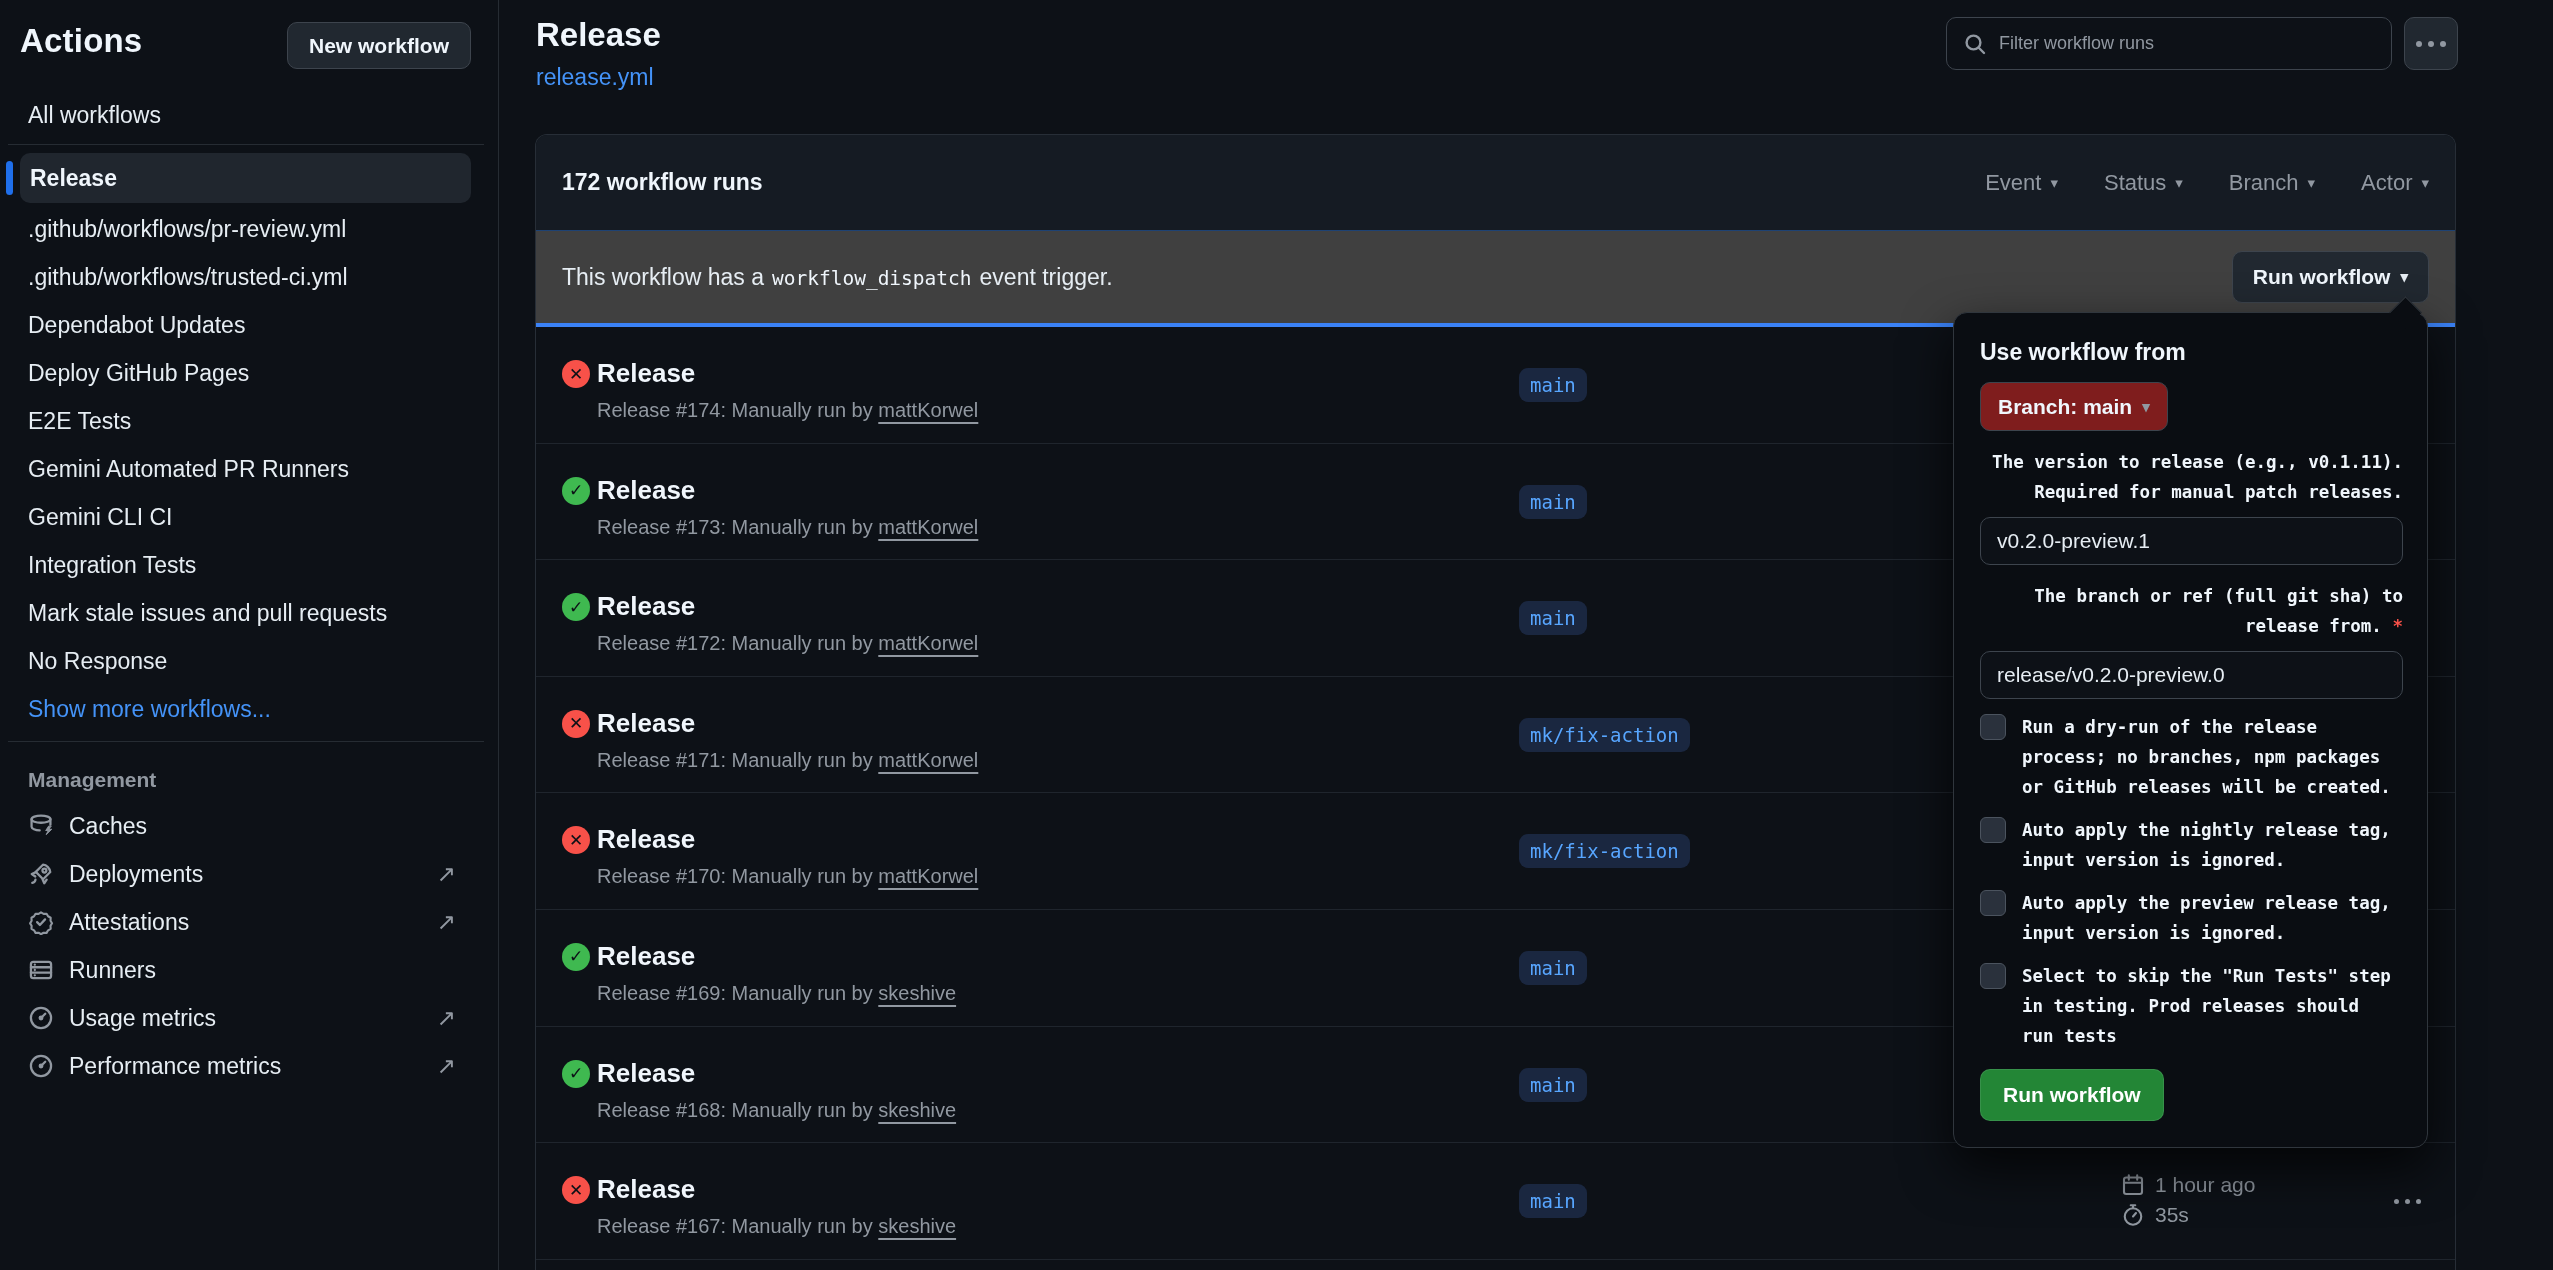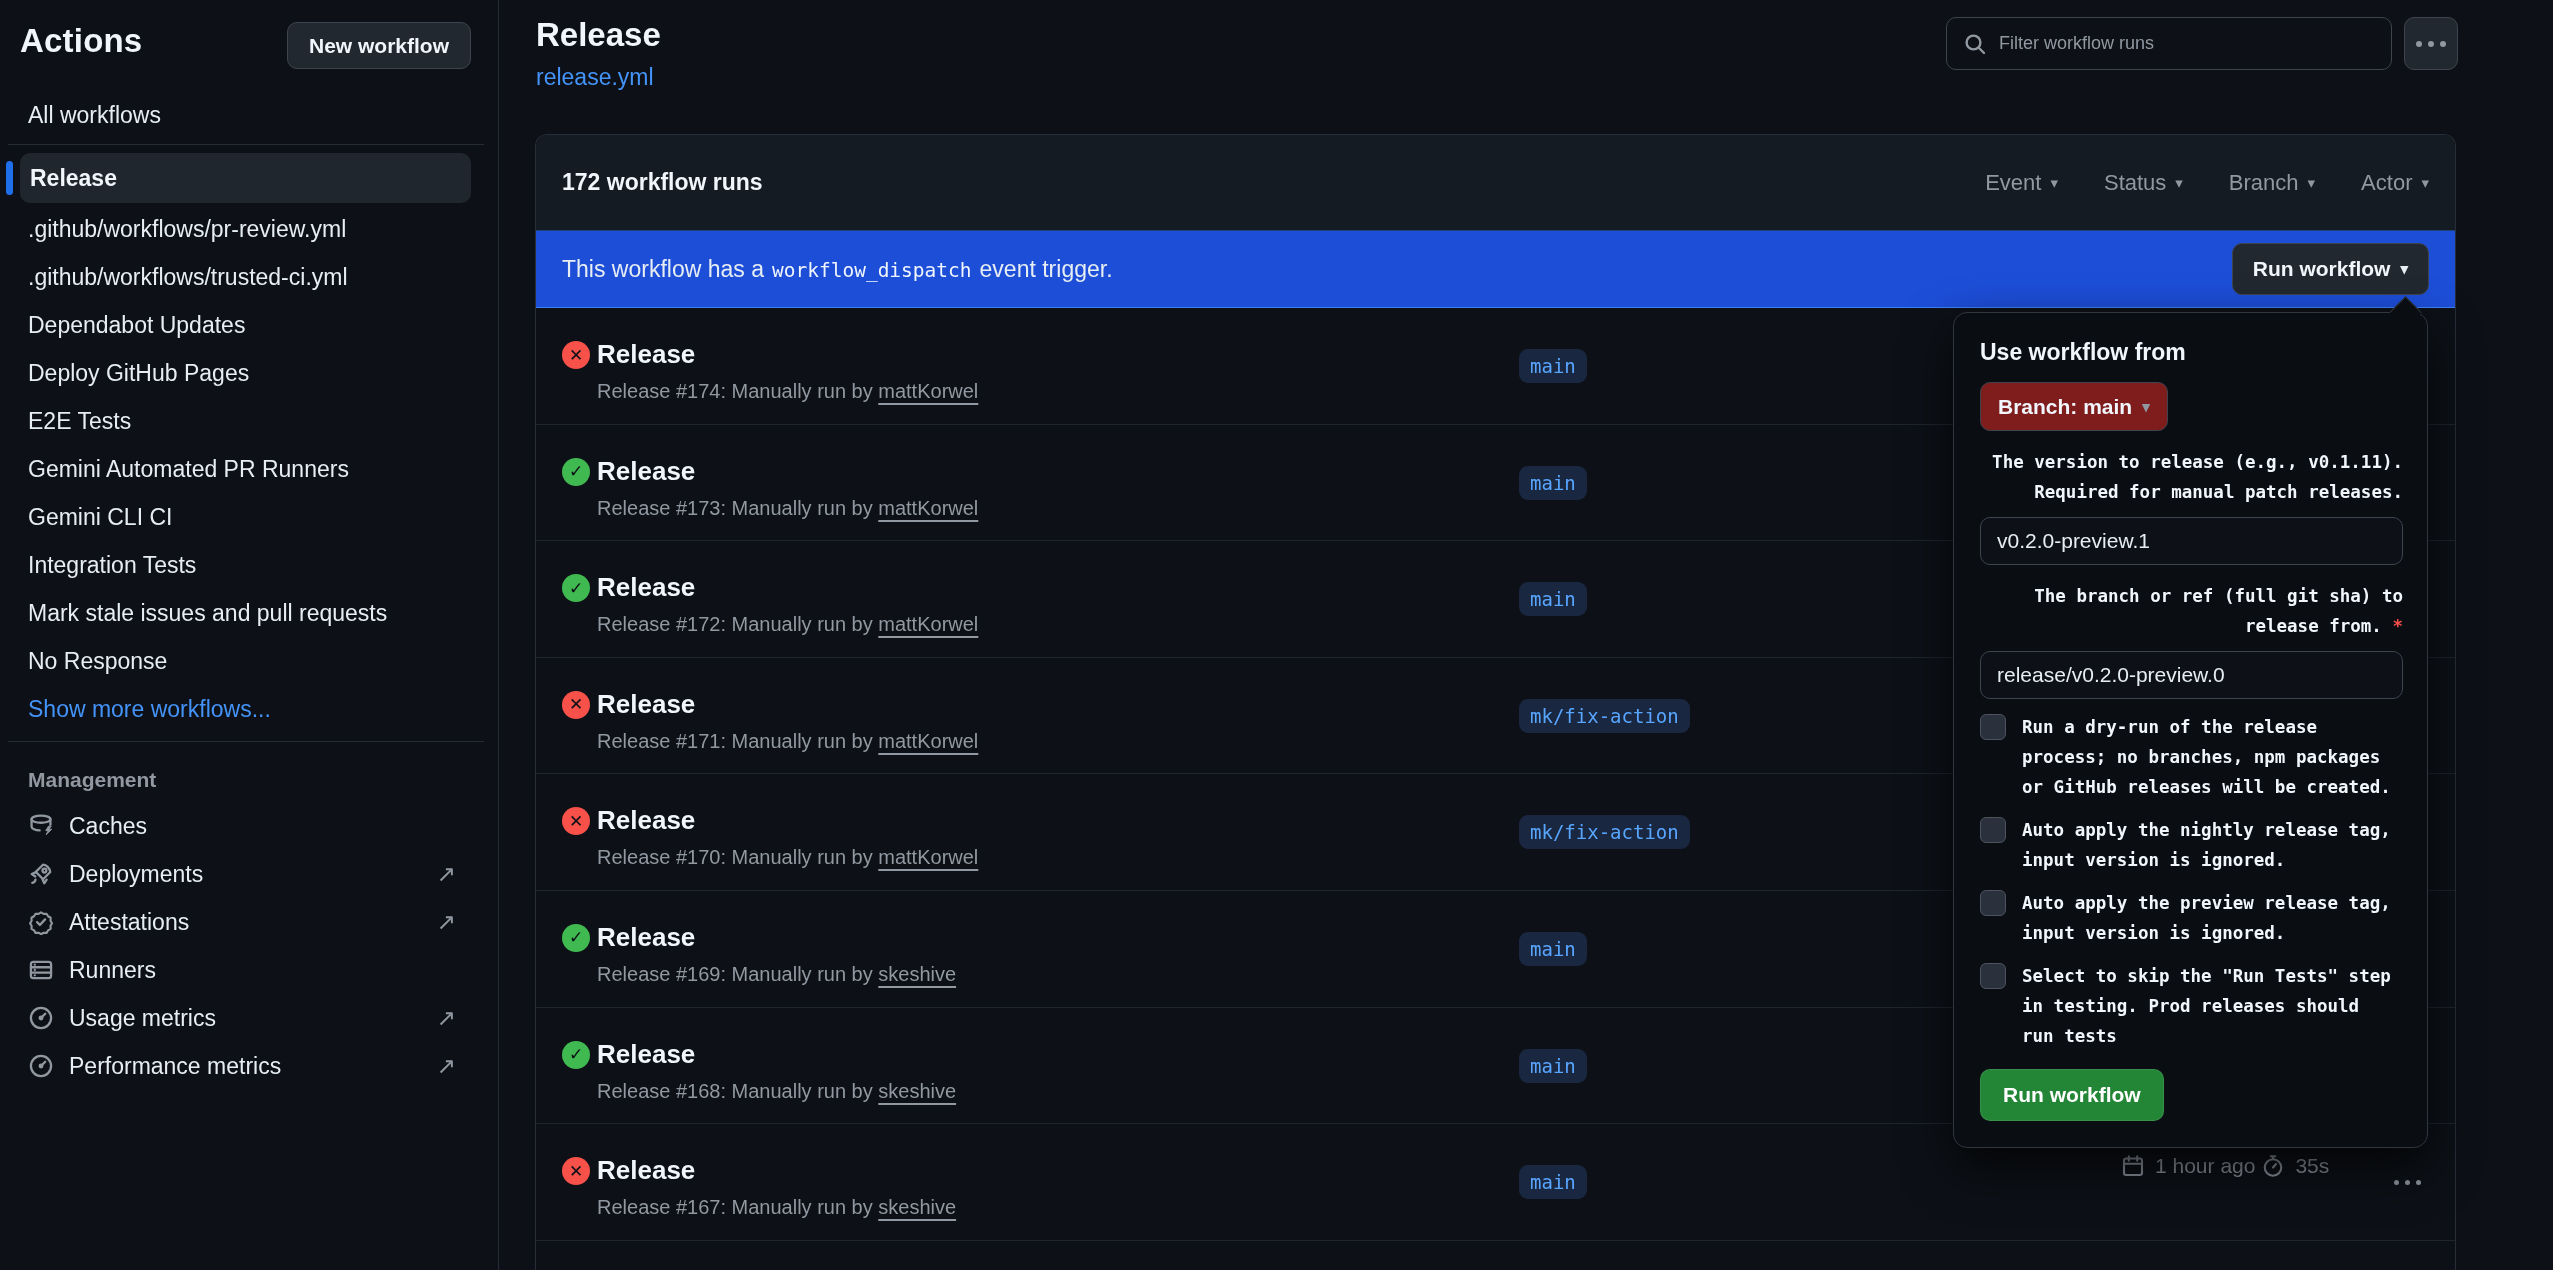--- a/index.html
+++ b/index.html
@@ -38,37 +38,37 @@
   .dots { display:inline-flex; gap:6px; }
   .dots i { width:6px; height:6px; border-radius:50%; background:#9198a1; }
 
   
   .runs-container { position:absolute; left:535px; top:134px; width:1921px; height:1136px; border:1px solid #272e37; border-bottom:none; border-radius:12px 12px 0 0; background:#0d1117; }
   .runs-header { height:95px; display:flex; align-items:center; justify-content:space-between; padding:0 26px; background:#151b23; border-radius:11px 11px 0 0; }
   .runs-count { font-size:23px; font-weight:700; color:#f0f6fc; }
   .filters { display:flex; gap:46px; }
   .filter { display:inline-flex; align-items:center; gap:9px; font-size:22px; color:#9198a1; cursor:pointer; }
   .caret { font-size:15px; color:#9198a1; }
-  .banner { height:78px; display:flex; align-items:center; justify-content:space-between; padding:0 26px; background:#1d4ed8; border-top:1px solid #1e4273; border-bottom:1px solid #3b82f6; }
+  .banner { height:97px; display:flex; align-items:center; justify-content:space-between; padding:0 26px; background:#404040; border-top:1px solid #1e4273; border-bottom:4px solid #3b82f6; }
   .banner-text { font-size:23px; color:#e6edf3; }
   .banner-text code { font-family:"DejaVu Sans Mono","Liberation Mono",monospace; font-size:19.5px; padding:0 8px; color:#f0f6fc; }
   .run-workflow-toggle { height:52px; padding:0 20px; }
   .run-workflow-toggle .caret { color:#e6edf3; }
 
   .run-row { position:relative; height:116.6px; border-bottom:1px solid #1f252d; cursor:pointer; }
   .status-dot { position:absolute; left:26px; top:33px; width:28px; height:28px; border-radius:50%; display:flex; align-items:center; justify-content:center; font-size:17px; font-weight:700; color:#0d1117; }
   .status-dot[data-status="failure"] { background:#f85149; }
   .status-dot[data-status="failure"]::after { content:"✕"; }
   .status-dot[data-status="success"] { background:#3fb950; }
   .status-dot[data-status="success"]::after { content:"✓"; }
   .run-title { position:absolute; left:61px; top:31px; font-size:26px; font-weight:600; color:#f0f6fc; }
   .run-sub { position:absolute; left:61px; top:72px; font-size:20px; color:#9198a1; white-space:nowrap; }
   .run-sub a { color:#9198a1; text-decoration:underline; text-underline-offset:5px; cursor:pointer; }
   .branch-badge { position:absolute; left:983px; top:41px; height:34px; display:inline-flex; align-items:center; padding:0 11px; background:#1a2740; border-radius:9px; color:#58a6ff; font-size:19px; cursor:pointer; }
-  .time-col { position:absolute; left:1585px; top:30px; display:flex; flex-direction:row; gap:6px; font-size:21px; color:#9198a1; }
+  .time-col { position:absolute; left:1585px; top:30px; display:flex; flex-direction:column; gap:6px; font-size:21px; color:#9198a1; }
   .time-line { display:flex; align-items:center; gap:10px; }
   .time-line svg { width:24px; height:24px; color:#9198a1; }
   .row-kebab { position:absolute; left:1858px; top:56px; }
   .row-kebab i { width:5px; height:5px; }
 
   
   .dropdown { position:absolute; left:1953px; top:312px; width:475px; background:#0a0d12; border:1px solid #30363d; border-radius:14px; padding:26px; box-shadow:0 20px 50px rgba(0,0,0,.75); z-index:10; }
   .dropdown::before { content:""; position:absolute; left:440px; top:-12px; width:22px; height:22px; background:#0a0d12; border-left:1px solid #30363d; border-top:1px solid #30363d; transform:rotate(45deg); }
   .dd-title { font-size:23px; font-weight:600; color:#f0f6fc; }
   .branch-select { margin-top:16px; height:49px; padding:0 17px; background:#7f1d1d; font-size:21px; }

